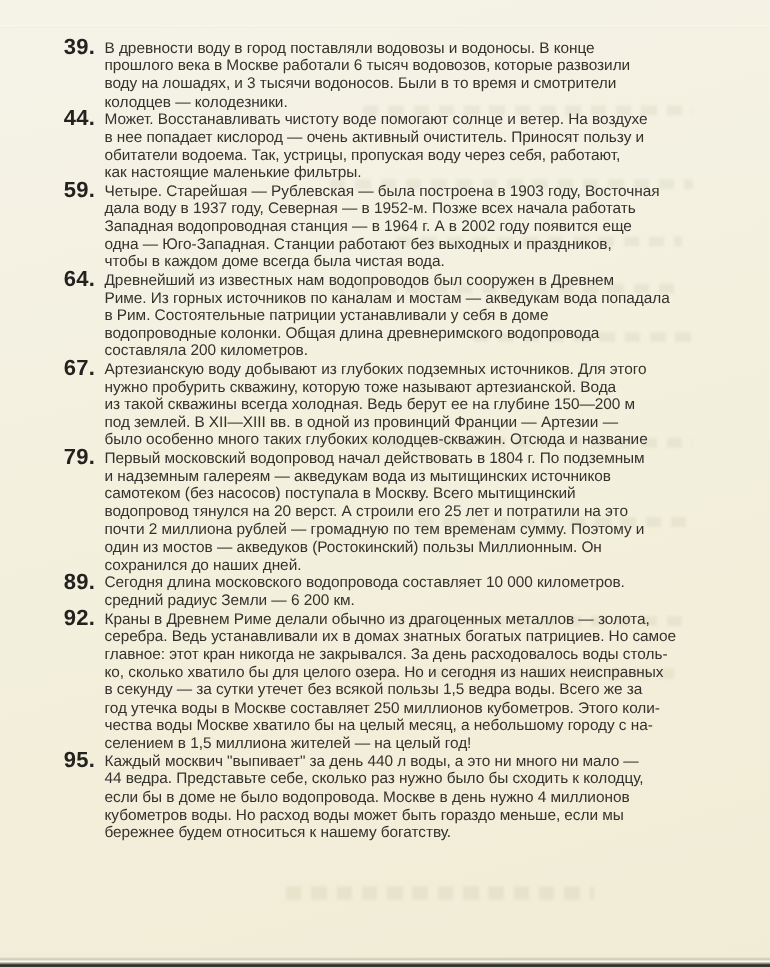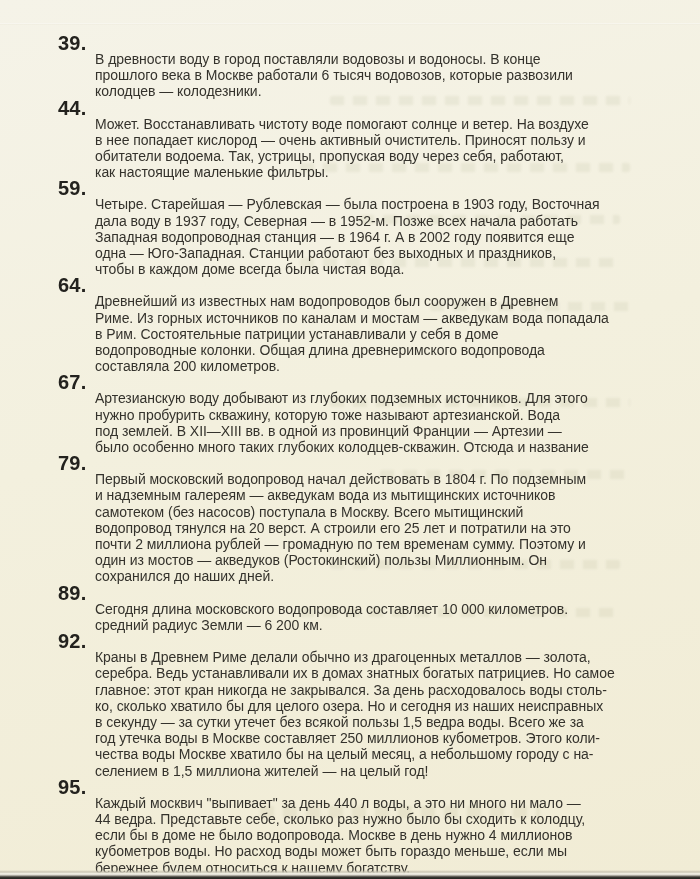--- a/index.html
+++ b/index.html
@@ -17,21 +17,21 @@
   }
   .content{
     position:absolute;top:35px;left:58px;right:46px;
   }
   .item{display:flex;align-items:flex-start;}
   .numwrap{
     flex:0 0 37px;width:37px;
     font-weight:bold;font-size:20px;line-height:16.2px;
     color:#23221e;letter-spacing:.2px;
   }
-  .text{flex:1;min-width:0;margin-top:16px;}
+  .text{flex:1;min-width:0;}
   .line{
     font-size:14px;line-height:16.2px;
     color:#34322c;white-space:nowrap;letter-spacing:-.05px;
   }
   
   .ghost{
     position:absolute;height:9px;border-radius:2px;
     filter:blur(1.3px);opacity:.75;pointer-events:none;
     background:repeating-linear-gradient(90deg,
       rgba(130,132,94,.13) 0 14px, rgba(130,132,94,0) 14px 23px);
@@ -63,20 +63,21 @@
   <div class="ghost" style="left:330px;top:560px;width:290px"></div>
   <div class="ghost" style="left:300px;top:608px;width:320px"></div>
   <div class="ghost" style="left:260px;top:806px;width:280px;height:12px"></div>
 
   <div class="content" id="answers">
   <div class="item">
     <div class="numwrap">39.</div>
     <div class="text">
           <div class="line">В древности воду в город поставляли водовозы и водоносы. В конце</div>
           <div class="line">прошлого века в Москве работали 6 тысяч водовозов, которые развозили</div>
+          <div class="line">воду на лошадях, и 3 тысячи водоносов. Были в то время и смотрители</div>
           <div class="line">колодцев — колодезники.</div>
         </div>
   </div>
 
   <div class="item">
     <div class="numwrap">44.</div>
     <div class="text">
           <div class="line">Может. Восстанавливать чистоту воде помогают солнце и ветер. На воздухе</div>
           <div class="line">в нее попадает кислород — очень активный очиститель. Приносят пользу и</div>
           <div class="line">обитатели водоема. Так, устрицы, пропуская воду через себя, работают,</div>
@@ -104,20 +105,21 @@
           <div class="line">водопроводные колонки. Общая длина древнеримского водопровода</div>
           <div class="line">составляла 200 километров.</div>
         </div>
   </div>
 
   <div class="item">
     <div class="numwrap">67.</div>
     <div class="text">
           <div class="line">Артезианскую воду добывают из глубоких подземных источников. Для этого</div>
           <div class="line">нужно пробурить скважину, которую тоже называют артезианской. Вода</div>
+          <div class="line">из такой скважины всегда холодная. Ведь берут ее на глубине 150—200 м</div>
           <div class="line">под землей. В XII—XIII вв. в одной из провинций Франции — Артезии —</div>
           <div class="line">было особенно много таких глубоких колодцев-скважин. Отсюда и название</div>
         </div>
   </div>
 
   <div class="item">
     <div class="numwrap">79.</div>
     <div class="text">
           <div class="line">Первый московский водопровод начал действовать в 1804 г. По подземным</div>
           <div class="line">и надземным галереям — акведукам вода из мытищинских источников</div>

